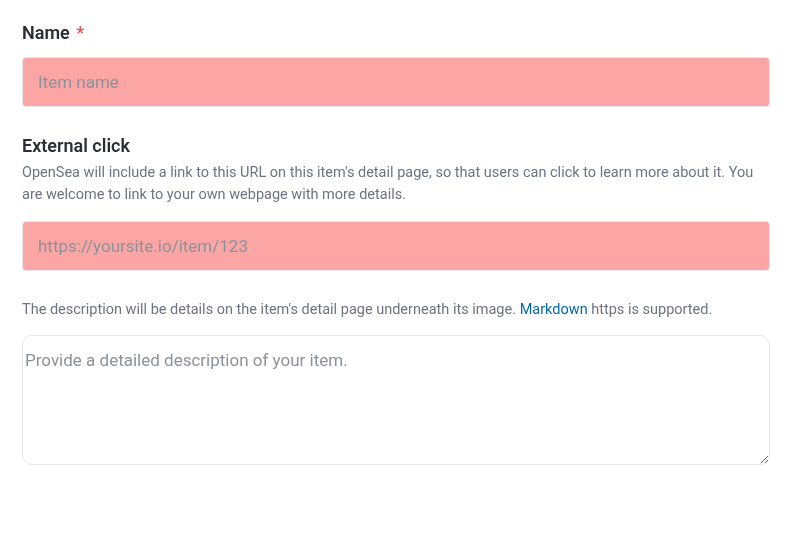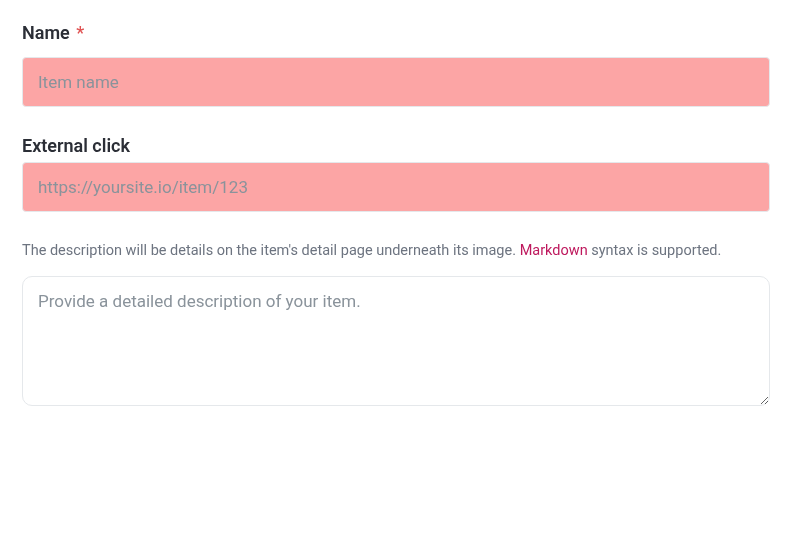--- a/index.html
+++ b/index.html
@@ -29,40 +29,40 @@
       font-weight: 500;
       margin-left: 2px;
     }
     .help-text {
       font-size: 14.5px;
       color: #6d7480;
       line-height: 1.55;
       margin-bottom: 14px;
     }
     .help-text a {
-      color: #be185d;
+      color: #0369a1;
       text-decoration: none;
     }
     .text-input {
       width: 100%;
       padding: 14px 15px;
       font-size: 17px;
       border: 1px solid #e5e8eb;
       border-radius: 4px;
       background: #fca5a5;
       color: #353840;
       outline: none;
       font-family: inherit;
     }
     .text-input::placeholder {
       color: #8a939b;
     }
     .textarea-input {
       width: 100%;
-      padding: 14px 15px;
+      padding: 14px 2px;
       font-size: 17px;
       border: 1px solid #e5e8eb;
       border-radius: 10px;
       background: #ffffff;
       color: #a21caf;
       outline: none;
       font-family: inherit;
       resize: vertical;
       min-height: 130px;
     }
@@ -79,21 +79,22 @@
 <div class="form-section name-section">
   <label class="field-label">
     <span>Name</span>
     <span class="required-star">*</span>
   </label>
   <input type="text" class="text-input" placeholder="Item name" style="">
 </div>
 
 <div class="form-section">
   <label class="field-label">External click</label>
+  <p class="help-text">OpenSea will include a link to this URL on this item's detail page, so that users can click to learn more about it. You are welcome to link to your own webpage with more details.</p>
   <input type="text" class="text-input" placeholder="https://yoursite.io/item/123" style="">
 </div>
 
 <div class="form-section">
   <p class="help-text">
-    <span>The description will be details on the item's detail page underneath its image. </span><a href="#">Markdown</a><span> syntax is supported.</span>
+    <span>The description will be details on the item's detail page underneath its image. </span><a href="#">Markdown</a><span> https is supported.</span>
   </p>
   <textarea class="textarea-input" placeholder="Provide a detailed description of your item." style=""></textarea>
 </div>
 
 </body></html>

